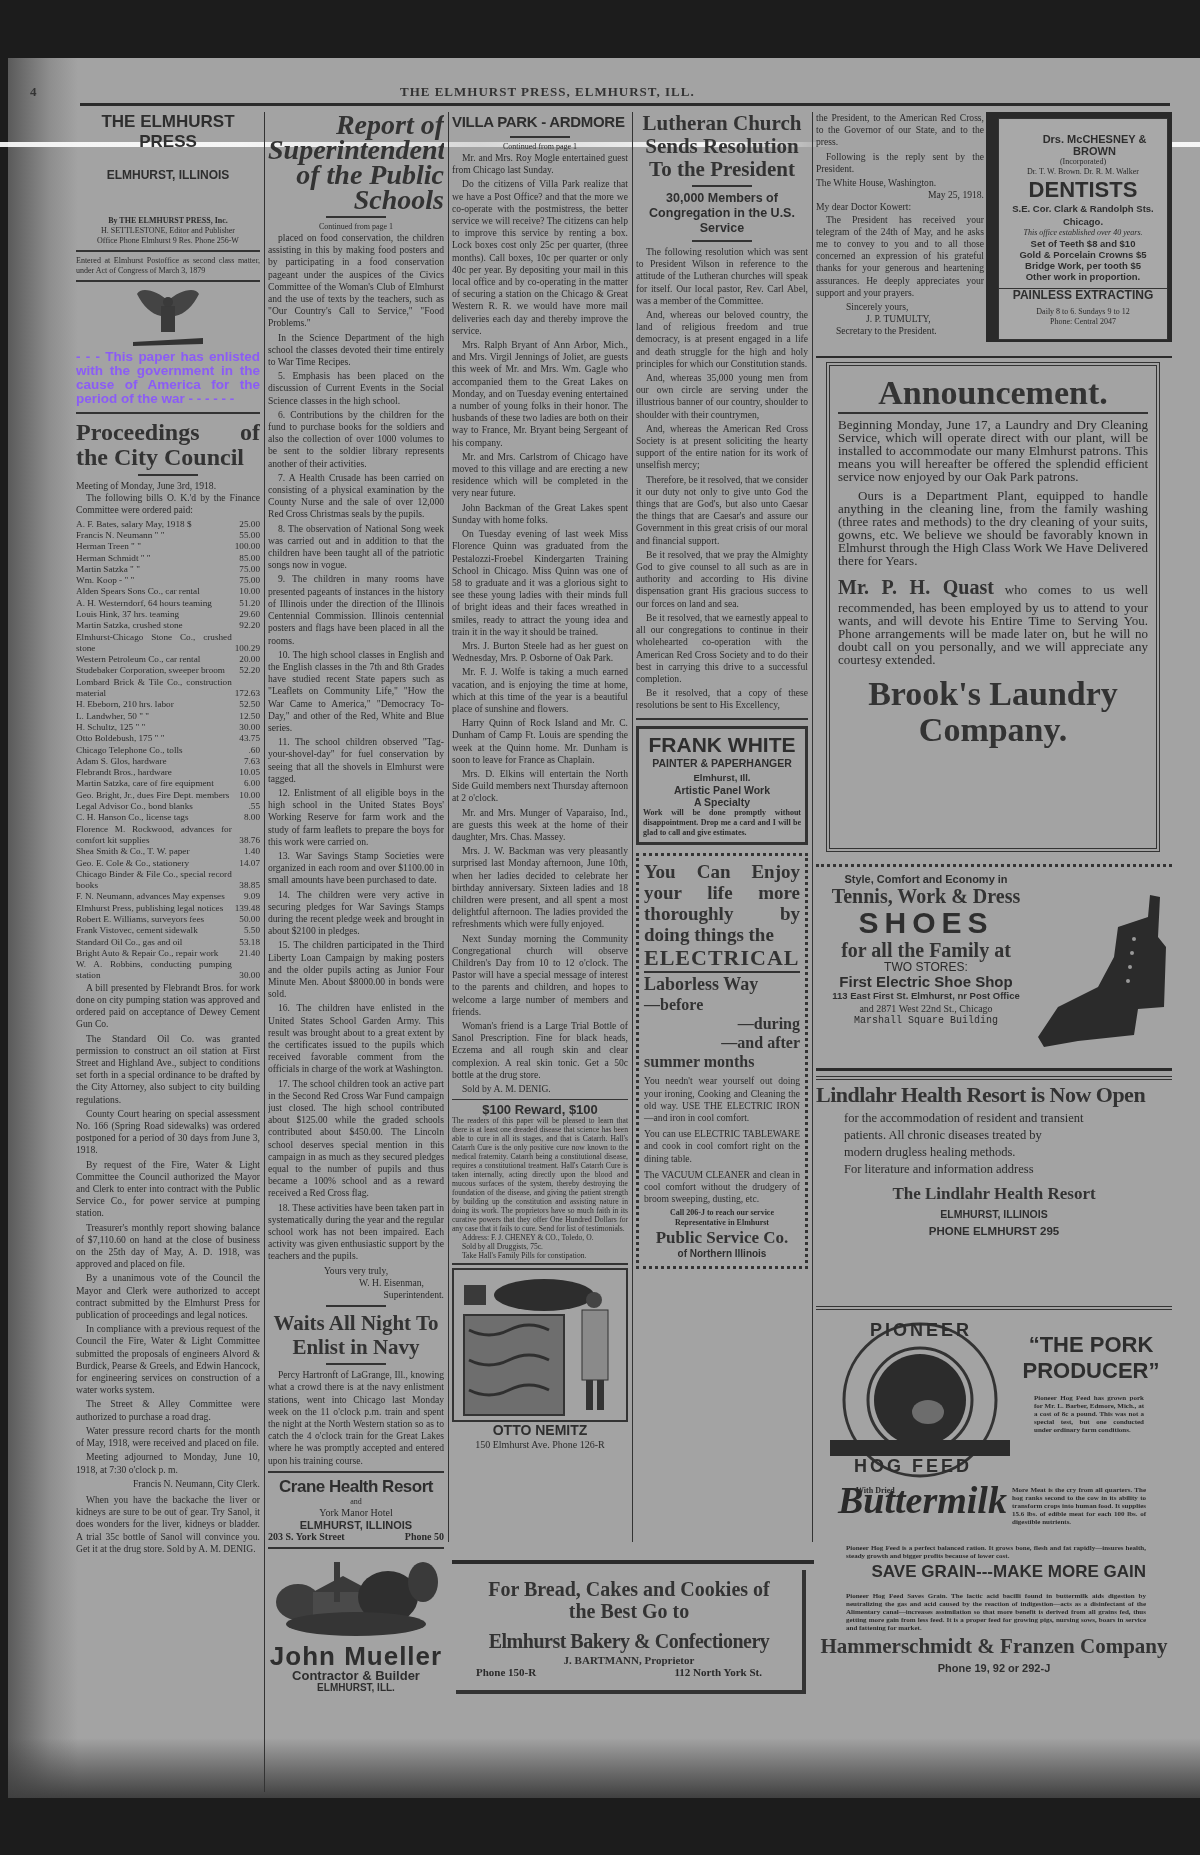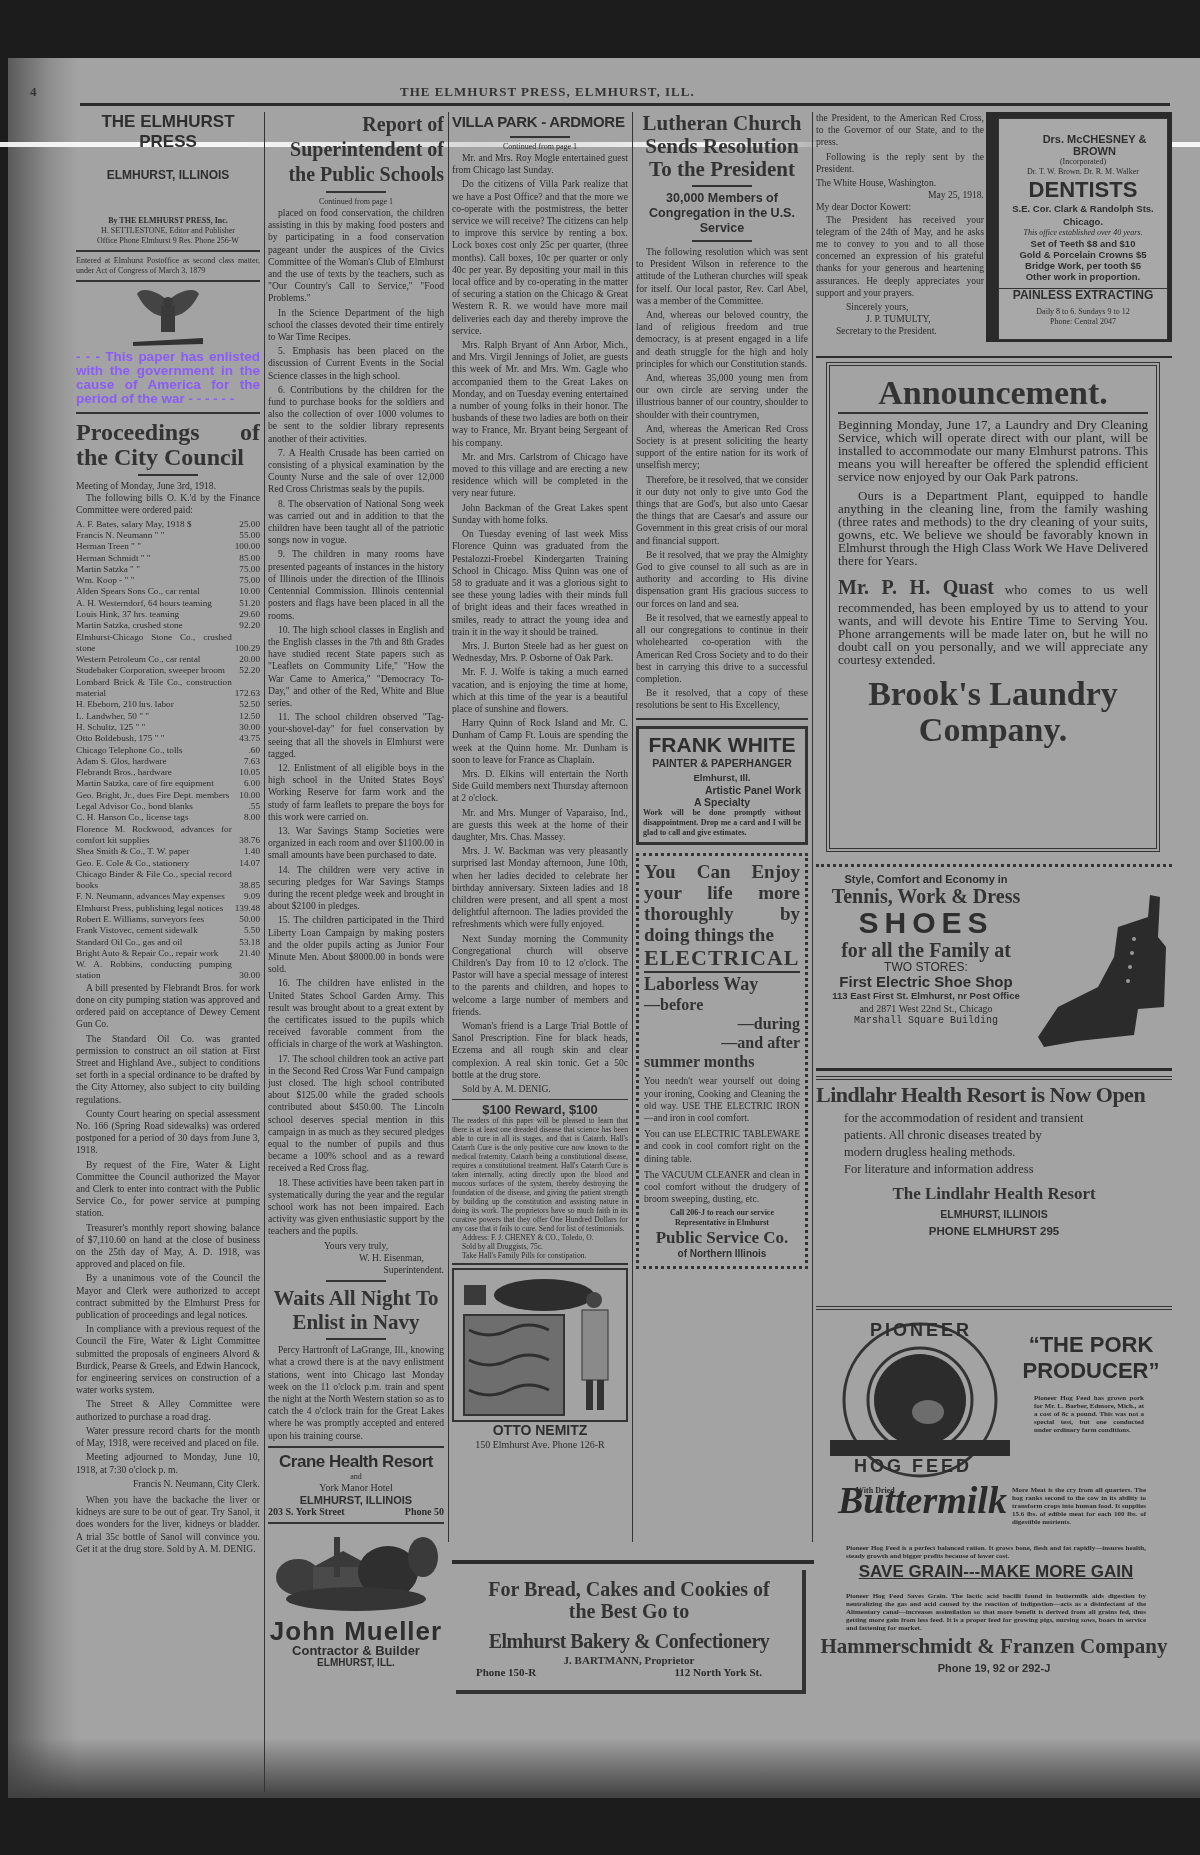--- a/index.html
+++ b/index.html
@@ -217,21 +217,21 @@
       <div class="p">In compliance with a previous request of the Council the Fire, Water &amp; Light Committee submitted the proposals of engineers Alvord &amp; Burdick, Pearse &amp; Greels, and Edwin Hancock, for engineering services on construction of a water works system.</div>
       <div class="p">The Street &amp; Alley Committee were authorized to purchase a road drag.</div>
       <div class="p">Water pressure record charts for the month of May, 1918, were received and placed on file.</div>
       <div class="p">Meeting adjourned to Monday, June 10, 1918, at 7:30 o'clock p. m.</div>
     </div>
   <div style="text-align:right;">Francis N. Neumann, City Clerk.</div>
   <div class="p" style="margin-top:4px;">When you have the backache the liver or kidneys are sure to be out of gear. Try Sanol, it does wonders for the liver, kidneys or bladder. A trial 35c bottle of Sanol will convince you. Get it at the drug store. Sold by A. M. DENIG.</div>
 </div>
 
 <div class="col" style="left:268px;top:112px;width:176px;height:1680px;">
-  <div class="head-serif" style="font-size:20px;line-height:25px;text-align:right;">Report of Superintendent of the Public Schools</div>
+  <div class="head-serif" style="font-size:28px;line-height:25px;text-align:right;font-style:italic;">Report of Superintendent of the Public Schools</div>
   <div class="shortrule"></div>
   <div class="center sm">Continued from page 1</div>
   <div id="schools-paras">
       <div class="p">placed on food conservation, the children assisting in this by making food posters and by participating in a food conservation pageant under the auspices of the Civics Committee of the Woman's Club of Elmhurst and the use of texts by the teachers, such as "Our Country's Call to Service," "Food Problems."</div>
       <div class="p">In the Science Department of the high school the classes devoted their time entirely to War Time Recipes.</div>
       <div class="p">5. Emphasis has been placed on the discussion of Current Events in the Social Science classes in the high school.</div>
       <div class="p">6. Contributions by the children for the fund to purchase books for the soldiers and also the collection of over 1000 volumes to be sent to the soldier library represents another of their activities.</div>
       <div class="p">7. A Health Crusade has been carried on consisting of a physical examination by the County Nurse and the sale of over 12,000 Red Cross Christmas seals by the pupils.</div>
       <div class="p">8. The observation of National Song week was carried out and in addition to that the children have been taught all of the patriotic songs now in vogue.</div>
       <div class="p">9. The children in many rooms have presented pageants of instances in the history of Illinois under the direction of the Illinois Centennial Commission. Illinois centennial posters and flags have been placed in all the rooms.</div>
@@ -337,21 +337,21 @@
       <div class="p">Therefore, be it resolved, that we consider it our duty not only to give unto God the things that are God's, but also unto Caesar the things that are Caesar's and assure our Government in this great crisis of our moral and financial support.</div>
       <div class="p">Be it resolved, that we pray the Almighty God to give counsel to all such as are in authority and according to His divine dispensation grant His gracious success to our forces on land and sea.</div>
       <div class="p">Be it resolved, that we earnestly appeal to all our congregations to continue in their wholehearted co-operation with the American Red Cross Society and to do their best in carrying this drive to a successful completion.</div>
       <div class="p">Be it resolved, that a copy of these resolutions be sent to His Excellency,</div>
     </div>
   <div style="height:2px;background:#333;margin:6px 0;"></div>
   <div style="border:3px solid #333;padding:4px;">
     <div class="hd center" style="font-size:21px;line-height:24px;">FRANK WHITE</div>
     <div class="hd center" style="font-size:10.5px;">PAINTER &amp; PAPERHANGER</div>
     <div class="hd center" style="font-size:9.5px;margin-top:3px;">Elmhurst, Ill.</div>
-    <div class="hd center" style="font-size:10.5px;text-align:right;">Artistic Panel Work</div>
+    <div class="hd center" style="font-size:10.5px;">Artistic Panel Work</div>
     <div class="hd center" style="font-size:10.5px;">A Specialty</div>
     <div class="sm" style="font-weight:bold;">Work will be done promptly without disappointment. Drop me a card and I will be glad to call and give estimates.</div>
   </div>
   <div style="border:3px dotted #333;padding:5px;margin-top:8px;">
     <div class="head-serif" style="font-size:19px;line-height:21px;text-align:justify;">You Can Enjoy your life more thoroughly by doing things the</div>
     <div class="head-serif" style="font-size:22px;line-height:26px;letter-spacing:1px;border-bottom:2px solid #333;">ELECTRICAL</div>
     <div class="head-serif" style="font-size:18px;line-height:22px;">Laborless Way</div>
     <div class="head-serif" style="font-size:16px;line-height:19px;text-align:left;">—before</div>
     <div class="head-serif" style="font-size:16px;line-height:19px;text-align:right;">—during</div>
     <div class="head-serif" style="font-size:16px;line-height:19px;text-align:right;">—and after</div>
@@ -456,21 +456,21 @@
     <rect x="0" y="120" width="180" height="16" fill="#2b2b2b"></rect>
   </svg>
   <div class="hd" style="position:absolute;left:54px;top:14px;font-size:18px;letter-spacing:3px;">PIONEER</div>
   <div class="hd" style="position:absolute;left:38px;top:150px;font-size:18px;letter-spacing:3px;">HOG FEED</div>
   <div class="hd" style="position:absolute;left:200px;top:22px;width:150px;font-size:22px;line-height:26px;text-align:center;">“THE PORK PRODUCER”</div>
   <div class="sm" style="position:absolute;left:218px;top:84px;width:110px;font-size:7px;line-height:8px;font-weight:bold;">Pioneer Hog Feed has grown pork for Mr. L. Barber, Edmore, Mich., at a cost of 8c a pound. This was not a special test, but one conducted under ordinary farm conditions.</div>
   <div class="sm" style="position:absolute;left:40px;top:176px;font-weight:bold;">With Dried</div>
   <div style="position:absolute;left:22px;top:184px;font-family:'Liberation Serif',serif;font-style:italic;font-weight:bold;font-size:38px;color:#2a2a2a;">Buttermilk</div>
   <div class="sm" style="position:absolute;left:196px;top:176px;width:134px;font-size:7px;line-height:8px;font-weight:bold;">More Meat is the cry from all quarters. The hog ranks second to the cow in its ability to transform crops into human food. It supplies 15.6 lbs. of edible meat for each 100 lbs. of digestible nutrients.</div>
   <div class="sm" style="position:absolute;left:30px;top:234px;width:300px;font-size:7px;line-height:8px;font-weight:bold;">Pioneer Hog Feed is a perfect balanced ration. It grows bone, flesh and fat rapidly—insures health, steady growth and bigger profits because of lower cost.</div>
-  <div class="hd" style="position:absolute;left:30px;top:256px;width:300px;font-size:17px;text-align:center;text-decoration:underline;">SAVE GRAIN---MAKE MORE GAIN</div>
+  <div class="hd" style="position:absolute;left:30px;top:256px;width:300px;font-size:17px;text-align:right;">SAVE GRAIN---MAKE MORE GAIN</div>
   <div class="sm" style="position:absolute;left:30px;top:282px;width:300px;font-size:7px;line-height:8px;font-weight:bold;">Pioneer Hog Feed Saves Grain. The lactic acid bacilli found in buttermilk aids digestion by neutralizing the gas and acid caused by the reaction of indigestion—acts as a disinfectant of the Alimentary canal—increases assimilation so that more benefit is derived from all grains fed, thus getting more gain from less feed. It is a proper feed for growing pigs, nursing sows, boars in service and fattening for market.</div>
   <div class="head-serif" style="position:absolute;left:0;top:322px;width:356px;font-size:21px;text-align:center;">Hammerschmidt &amp; Franzen Company</div>
   <div class="hd" style="position:absolute;left:0;top:352px;width:356px;font-size:11px;text-align:center;">Phone 19, 92 or 292-J</div>
 </div>
 
 <div class="rule" style="left:452px;top:1560px;width:362px;height:4px;"></div>
 <div class="col" style="left:456px;top:1570px;width:346px;height:120px;border-right:4px solid #333;border-bottom:4px solid #333;">
   <div class="head-serif center" style="font-size:20px;line-height:22px;margin-top:8px;">For Bread, Cakes and Cookies of</div>
   <div class="head-serif center" style="font-size:20px;line-height:22px;">the Best Go to</div>
   <div class="head-serif center" style="font-size:20px;line-height:26px;margin-top:6px;letter-spacing:-0.5px;">Elmhurst Bakery &amp; Confectionery</div>

